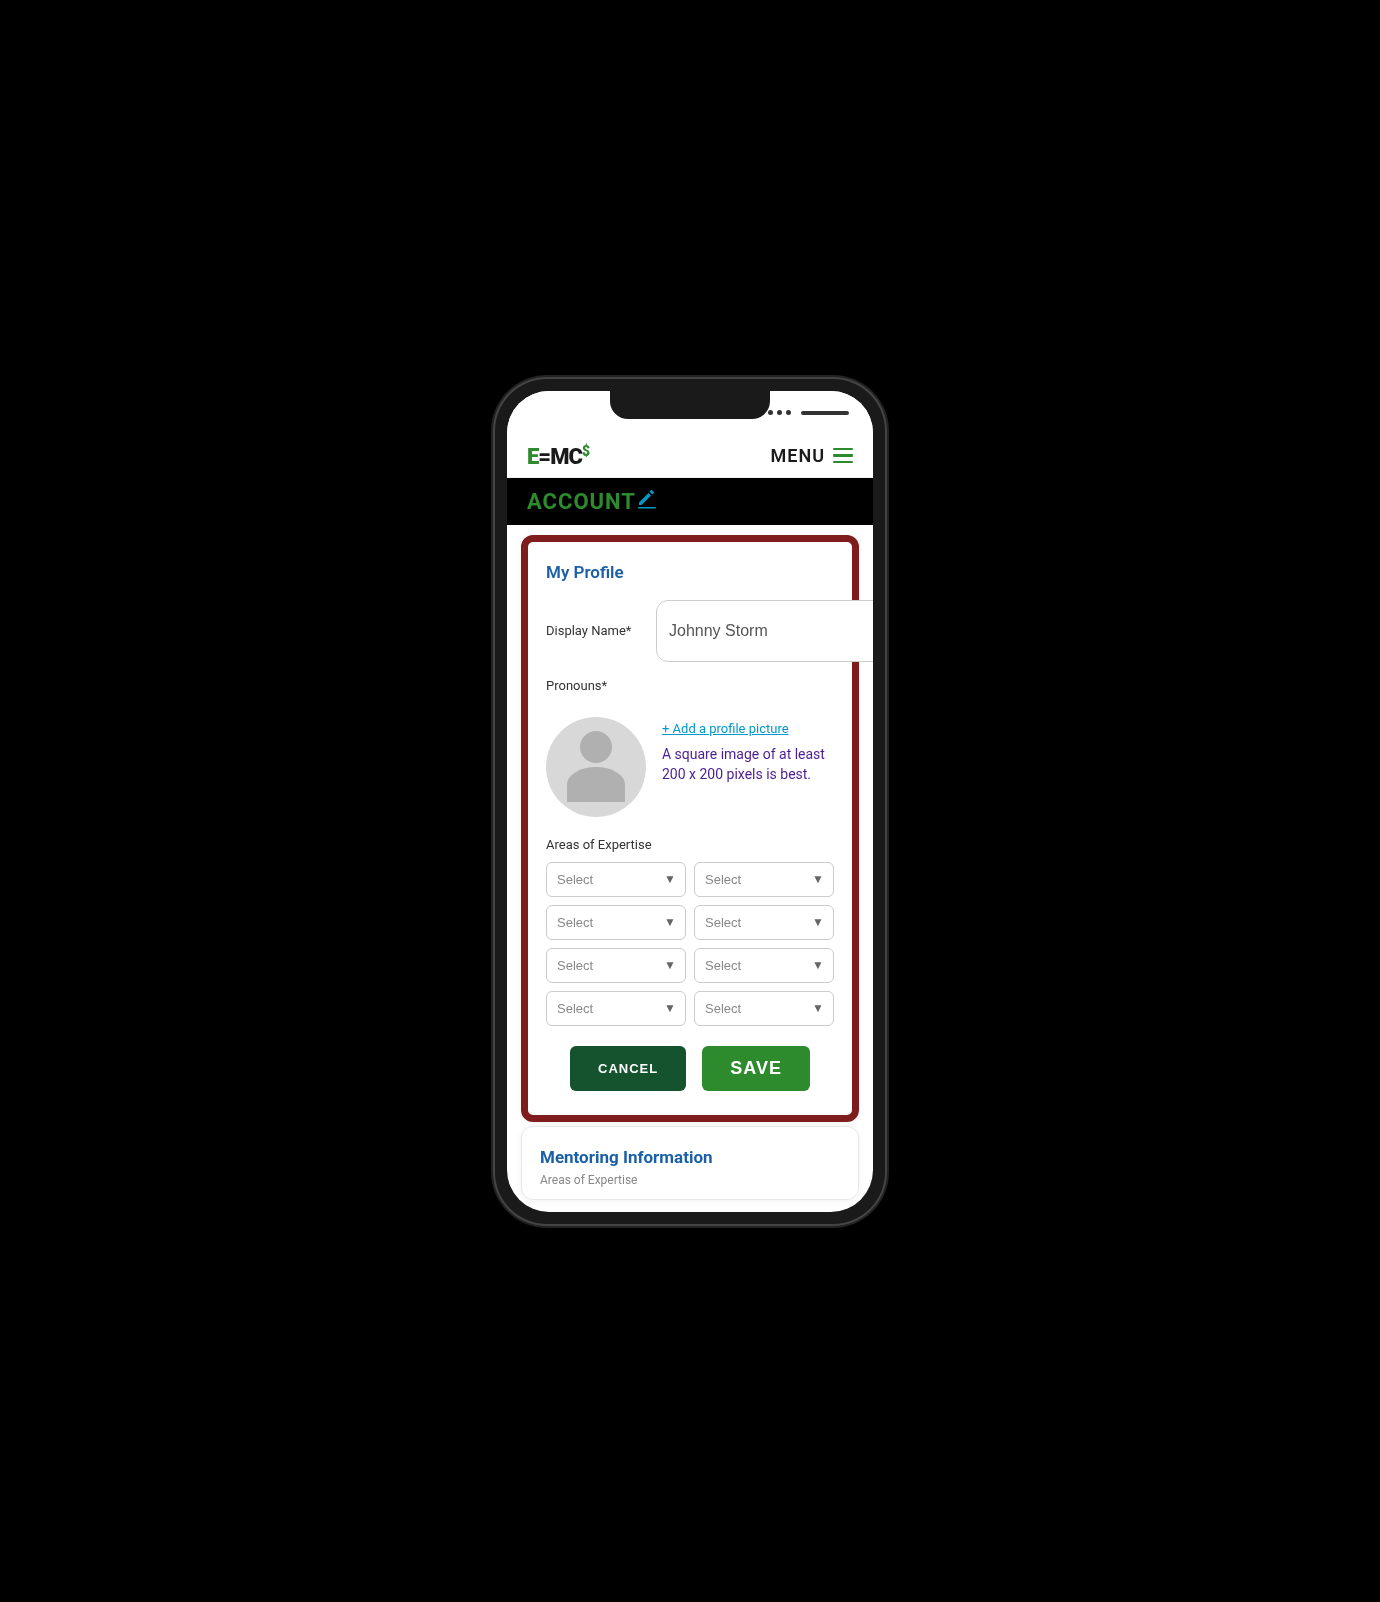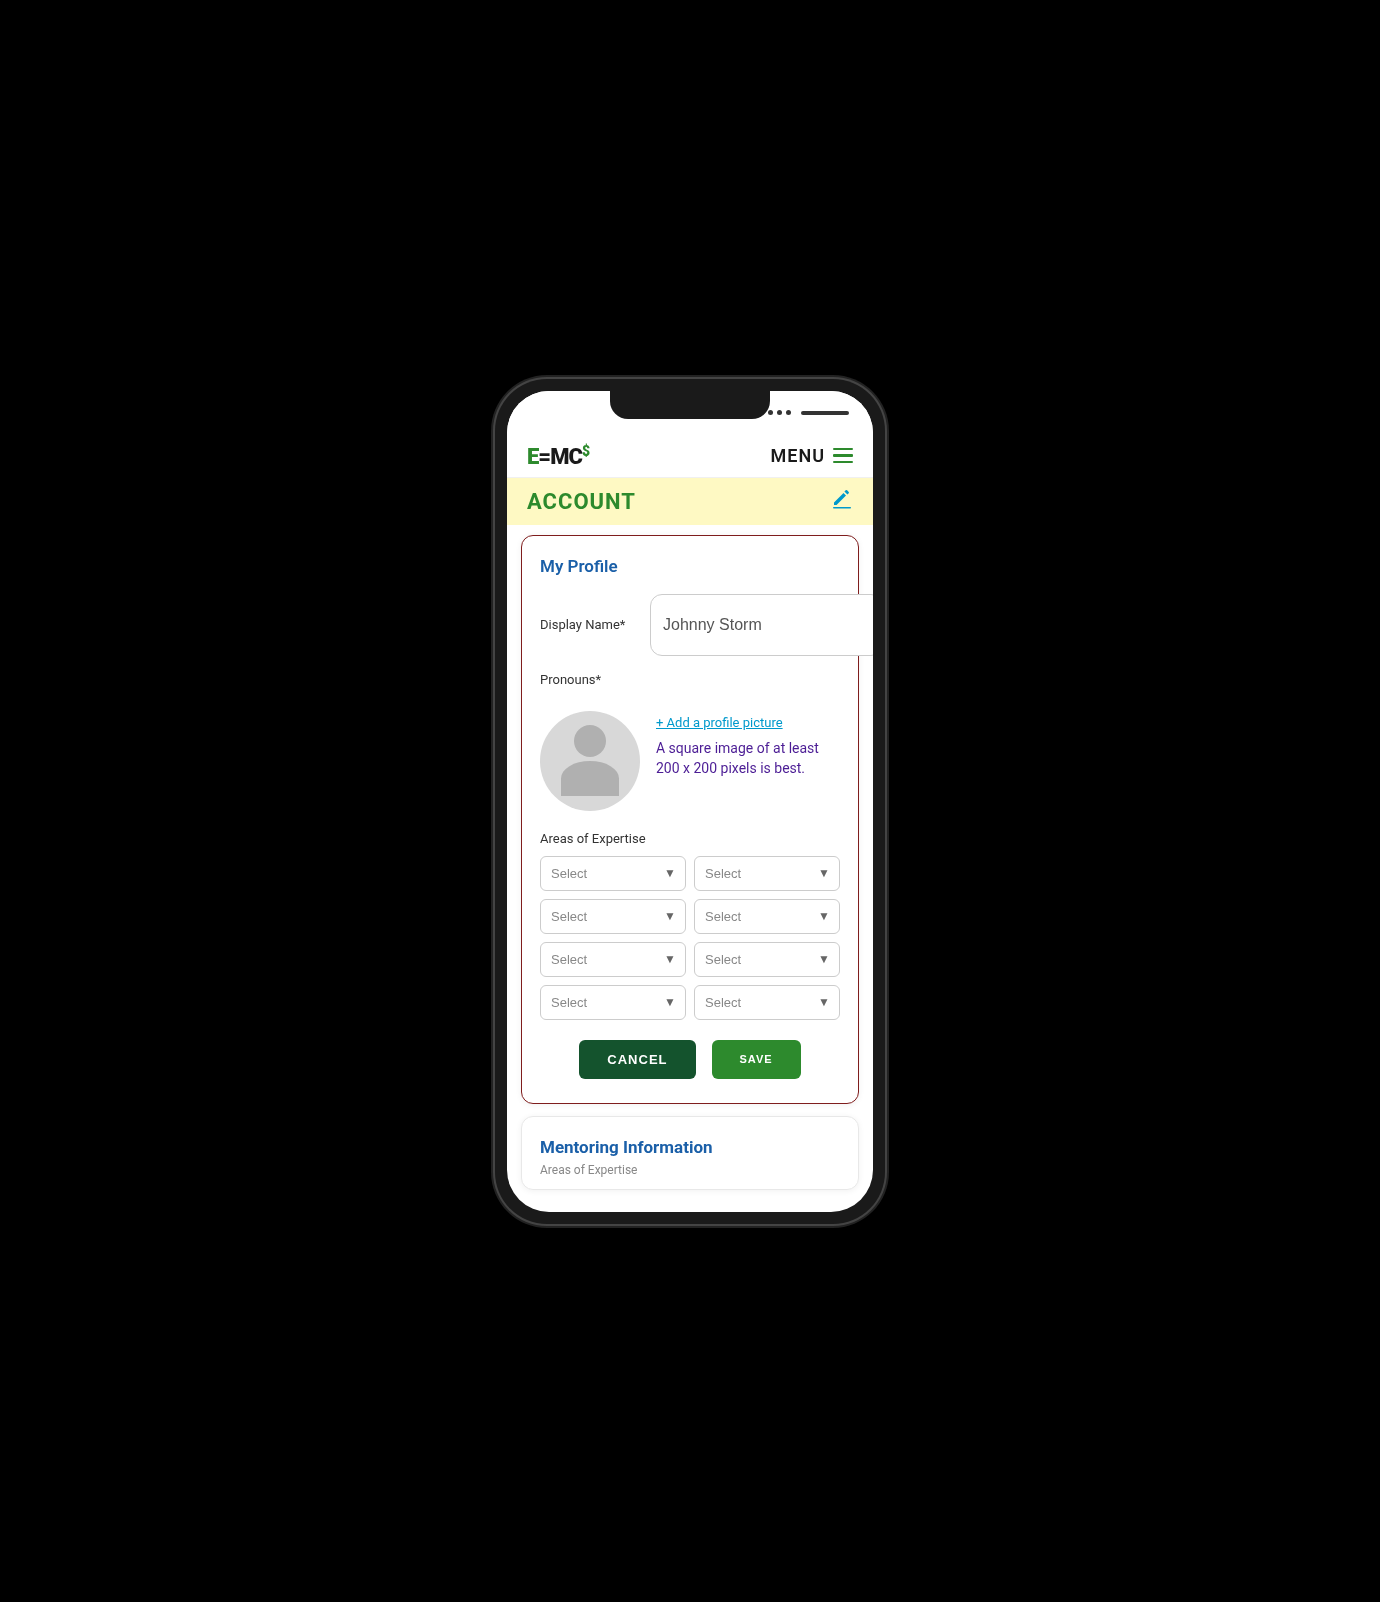--- a/index.html
+++ b/index.html
@@ -136,24 +136,23 @@
 
     .hamburger-line {
       width: 20px;
       height: 2.5px;
       background: #2d8a2d;
       border-radius: 1px;
     }
 
     
     .page-header {
-      background: #fef9c3;
+      background: #000000;
       padding: 10px 20px 10px;
       display: flex;
-      justify-content: space-between;
       align-items: center;
       flex-shrink: 0;
     }
 
     .page-title {
       font-size: 22px;
       font-weight: 700;
       color: #2d8a2d;
       letter-spacing: 1px;
     }
@@ -171,23 +170,23 @@
       overflow-x: hidden;
       padding: 10px 14px 20px;
     }
 
     .scroll-content::-webkit-scrollbar { display: none; }
 
     
     .profile-card {
       background: #fff;
       border-radius: 12px;
-      border: 1px solid #7f1d1d;
+      border: 7px solid #7f1d1d;
       padding: 20px 18px;
-      margin-bottom: 12px;
+      margin-bottom: 4px;
       box-shadow: 0 1px 6px rgba(0,0,0,0.06);
     }
 
     .card-title {
       font-size: 17px;
       font-weight: 600;
       color: #1a5fa8;
       margin-bottom: 18px;
     }
 
@@ -339,21 +338,21 @@
       letter-spacing: 1px;
       cursor: pointer;
     }
 
     .btn-save {
       background: #2d8a2d;
       color: #fff;
       border: none;
       border-radius: 6px;
       padding: 12px 28px;
-      font-size: 11px;
+      font-size: 18px;
       font-weight: 700;
       letter-spacing: 1px;
       cursor: pointer;
     }
 
     
     .mentoring-card {
       background: #fff;
       border-radius: 12px;
       border: 1px solid #e8e8e8;

